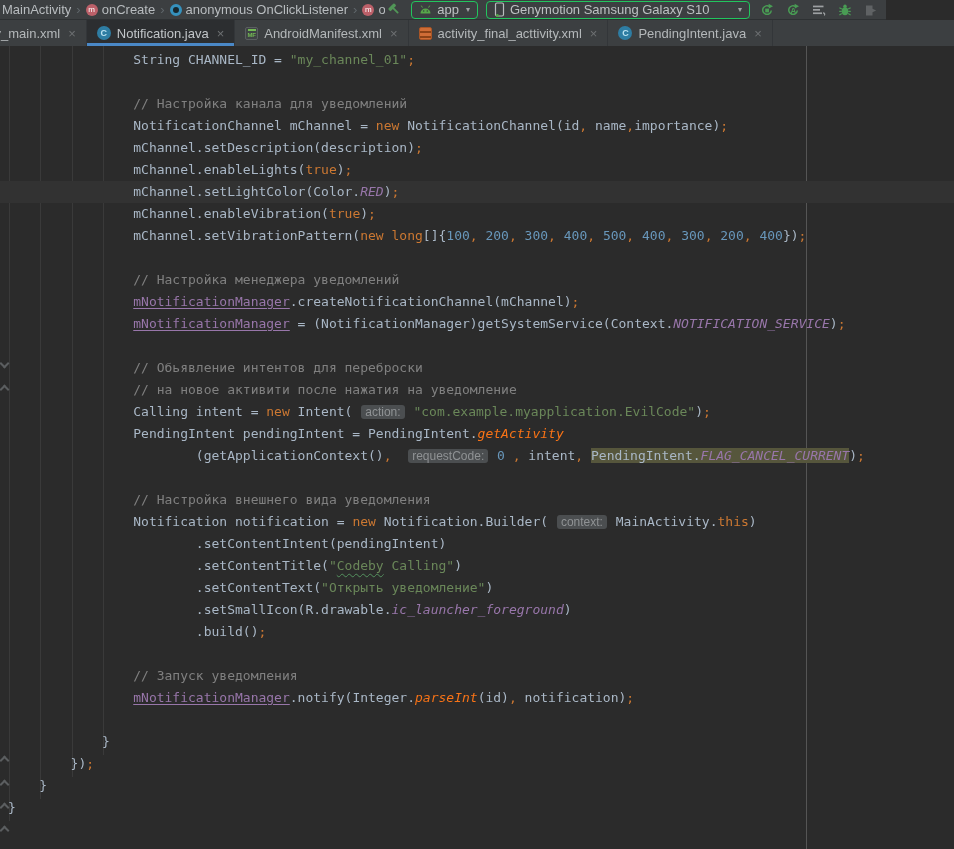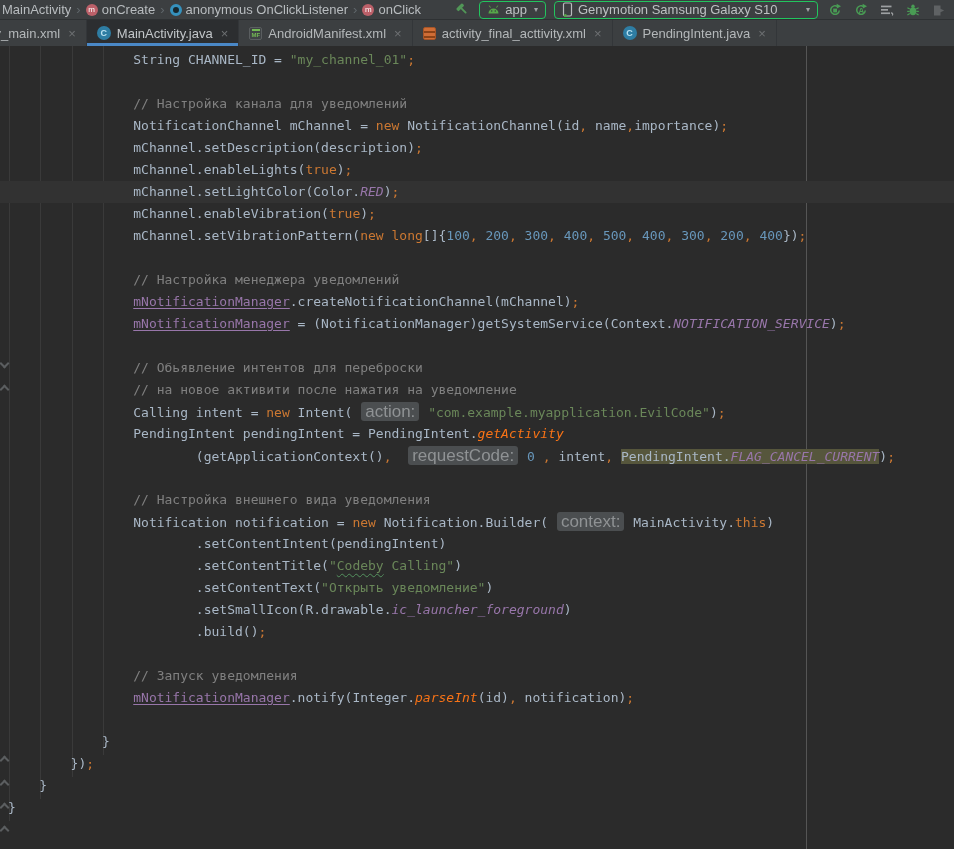--- a/index.html
+++ b/index.html
@@ -1,20 +1,20 @@
 <!DOCTYPE html>
 <html><head>
 <meta charset="utf-8">
 <style>
   html,body{margin:0;padding:0;background:#2b2b2b;width:954px;height:849px;overflow:hidden;
     font-family:"Liberation Sans",sans-serif;}
   .app{position:relative;width:954px;height:849px;background:#2b2b2b;}
 
   
-  .toolbar{position:absolute;top:0;left:0;width:954px;height:20px;background:#3c3f41;
+  .toolbar{position:absolute;top:0;left:0;width:886px;height:20px;background:#3c3f41;
     display:flex;align-items:center;border-bottom:1px solid #2e3133;box-sizing:border-box;}
   .breadcrumbs{flex:1;display:flex;align-items:center;gap:4px;padding-left:2px;
     font-size:13px;color:#b8bcbf;white-space:nowrap;overflow:hidden;}
   .bc-item{display:flex;align-items:center;gap:4px;cursor:pointer;}
   .bc-sep{color:#60676b;font-size:13px;margin:0 1px;}
   .bc-icon{width:12px;height:12px;border-radius:50%;display:inline-flex;align-items:center;
     justify-content:center;font-size:8px;color:#fff;flex:0 0 auto;}
   .bc-icon-method{background:#bc6069;}
   .bc-icon-method::after{content:"m";}
   .bc-icon-anonymous-class{background:#17262c;border:3px solid #3591bd;width:6px;height:6px;box-sizing:content-box;}
@@ -58,21 +58,21 @@
   .tk-kw{color:#cc7832;}
   .tk-st{color:#6a8759;}
   .tk-cm{color:#808080;}
   .tk-nm{color:#6897bb;}
   .tk-pu{color:#cc7832;}
   .tk-fd{color:#9876aa;text-decoration:underline;text-underline-offset:2px;}
   .tk-cn{color:#9876aa;font-style:italic;}
   .tk-sm{color:#f97316;font-style:italic;}
   .tk-typo{color:#6a8759;text-decoration:underline wavy #54915e;text-decoration-thickness:1px;text-underline-offset:3px;}
   .tk-hint{background:#4b4e50;color:#8f9294;border-radius:3px;padding:0 4px;margin:0 1px;
-    font-size:17px;font-family:"Liberation Sans",sans-serif;}
+    font-size:12px;font-family:"Liberation Sans",sans-serif;}
   .tk-hl-bg{background:#56563c;}
   .fold{position:absolute;left:1px;width:7px;height:7px;cursor:pointer;}
   .fold::before{content:"";position:absolute;left:0;top:0;width:5px;height:5px;
     border-right:2px solid #5b5e60;border-bottom:2px solid #5b5e60;}
   .fold.up::before{transform:rotate(-135deg);}
   .fold.down::before{transform:rotate(45deg);}
 </style>
 </head>
 <body>
 
@@ -175,21 +175,21 @@
     </div>
   </div>
 
   <div class="tabbar" id="tabbar">
       <div class="tab clipped">
         <span>ity_main.xml</span>
         <span class="close">×</span>
       </div>
       <div class="tab active">
         <span class="ticon ticon-java-class"></span>
-        <span>MainActivity.java</span>
+        <span>Notification.java</span>
         <span class="close">×</span>
       </div>
       <div class="tab">
         <span class="ticon ticon-manifest"></span>
         <span>AndroidManifest.xml</span>
         <span class="close">×</span>
       </div>
       <div class="tab">
         <span class="ticon ticon-layout-xml"></span>
         <span>activity_final_acttivity.xml</span>

